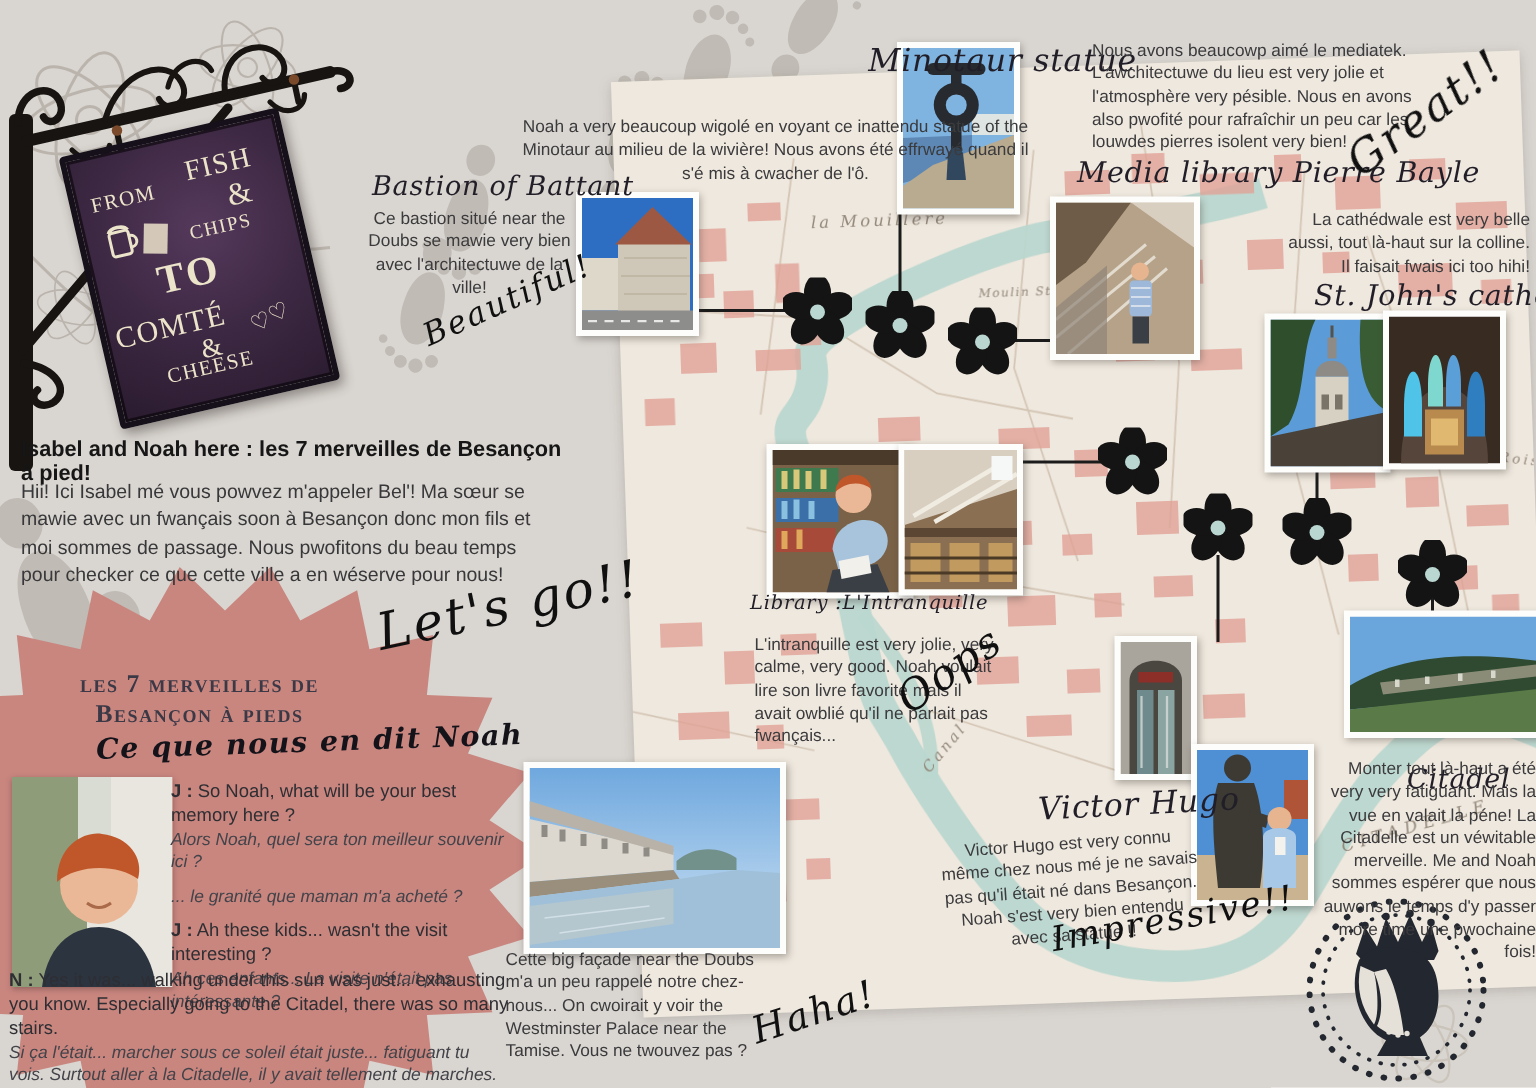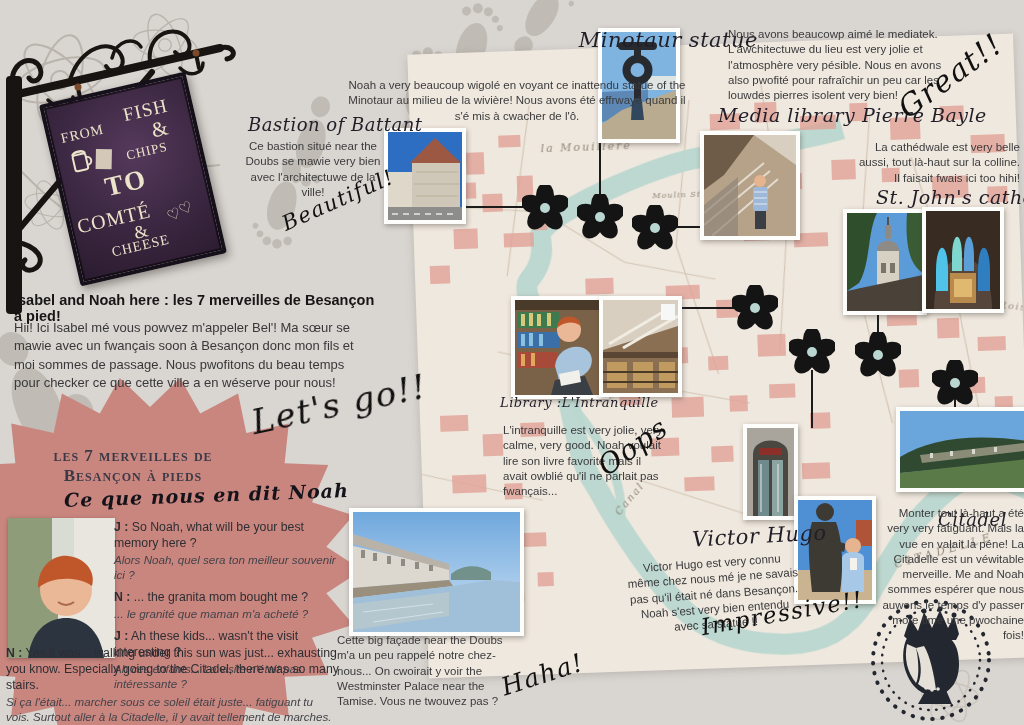--- a/index.html
+++ b/index.html
@@ -281,21 +281,20 @@
       <circle cx="58" cy="72" r="26" fill="#eab896"></circle>
       <path d="M30,70 C30,44 50,36 60,38 C78,40 88,54 84,68 C70,58 44,58 30,70 Z" fill="#c0572b"></path>
       <path d="M20,140 C24,108 44,100 58,100 C74,100 92,110 96,140 Z" fill="#2c3440"></path>
       <path d="M50,84 q8,6 16,0" stroke="#a96a4a" stroke-width="2" fill="none"></path>
     </svg>
   </div>
 
   <div class="qa" style="left:114px;top:520px;width:222px;">
     <div class="en"><b>J :</b> <span>So Noah, what will be your best memory here ?</span></div>
     <div class="fr">Alors Noah, quel sera ton meilleur souvenir ici ?</div>
-    <div class="en"><b>N :</b> <span>... the granita mom bought me ?</span></div>
     <div class="fr">... le granité que maman m'a acheté ?</div>
     <div class="en"><b>J :</b> <span>Ah these kids... wasn't the visit interesting ?</span></div>
     <div class="fr">Ah ces enfants... La visite n'était pas intéressante ?</div>
   </div>
   <div class="qa" style="left:6px;top:646px;width:334px;">
     <div class="en"><b>N :</b> <span>Yes it was... walking under this sun was just... exhausting you know. Especially going to the Citadel, there was so many stairs.</span></div>
     <div class="fr">Si ça l'était... marcher sous ce soleil était juste... fatiguant tu vois. Surtout aller à la Citadelle, il y avait tellement de marches.</div>
   </div>
 
   <div class="connector" style="left:458px;top:206px;width:66px;height:2px;"></div>

